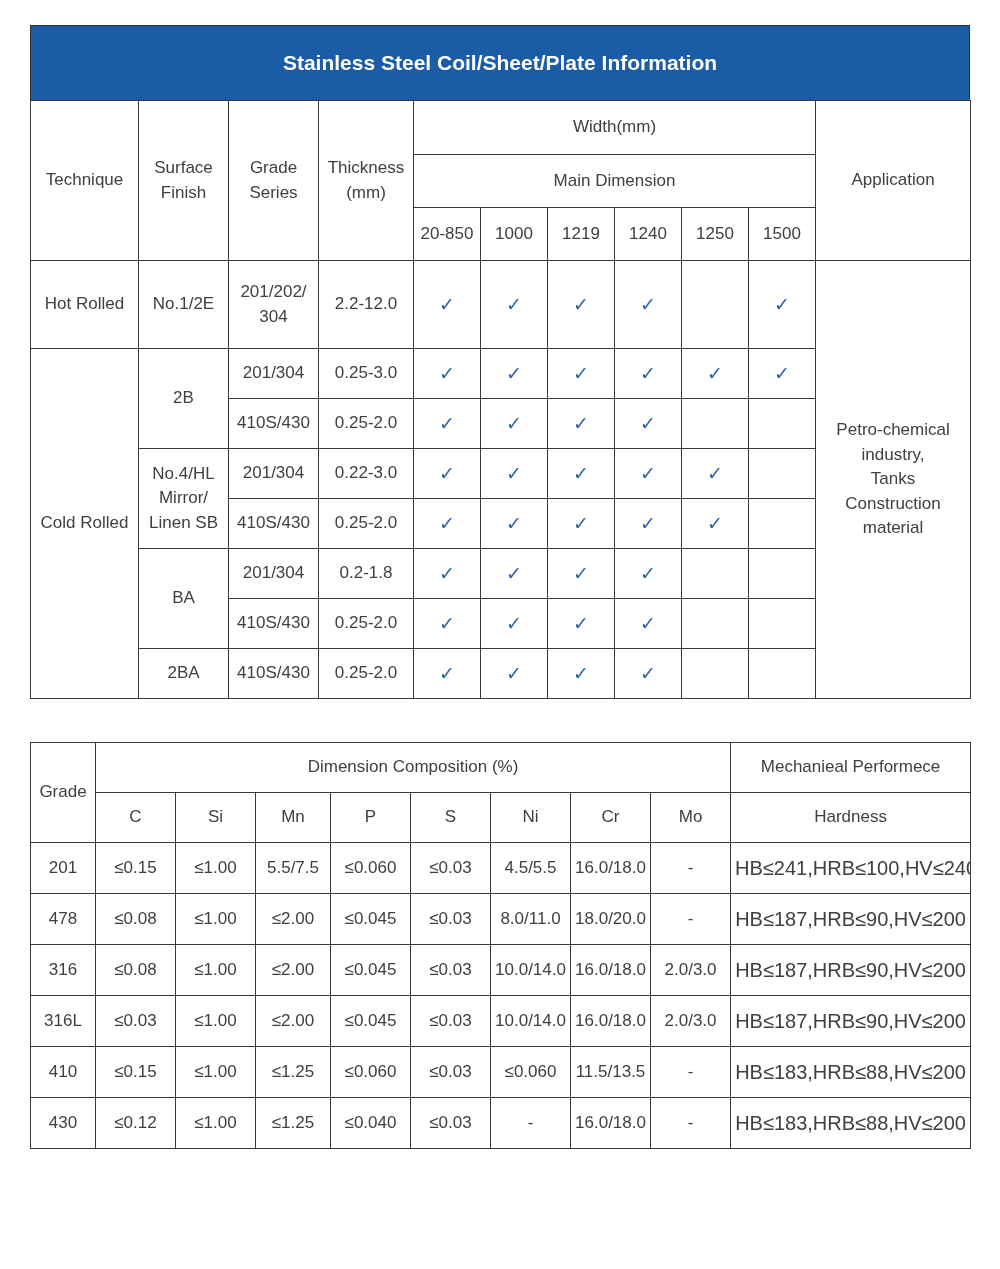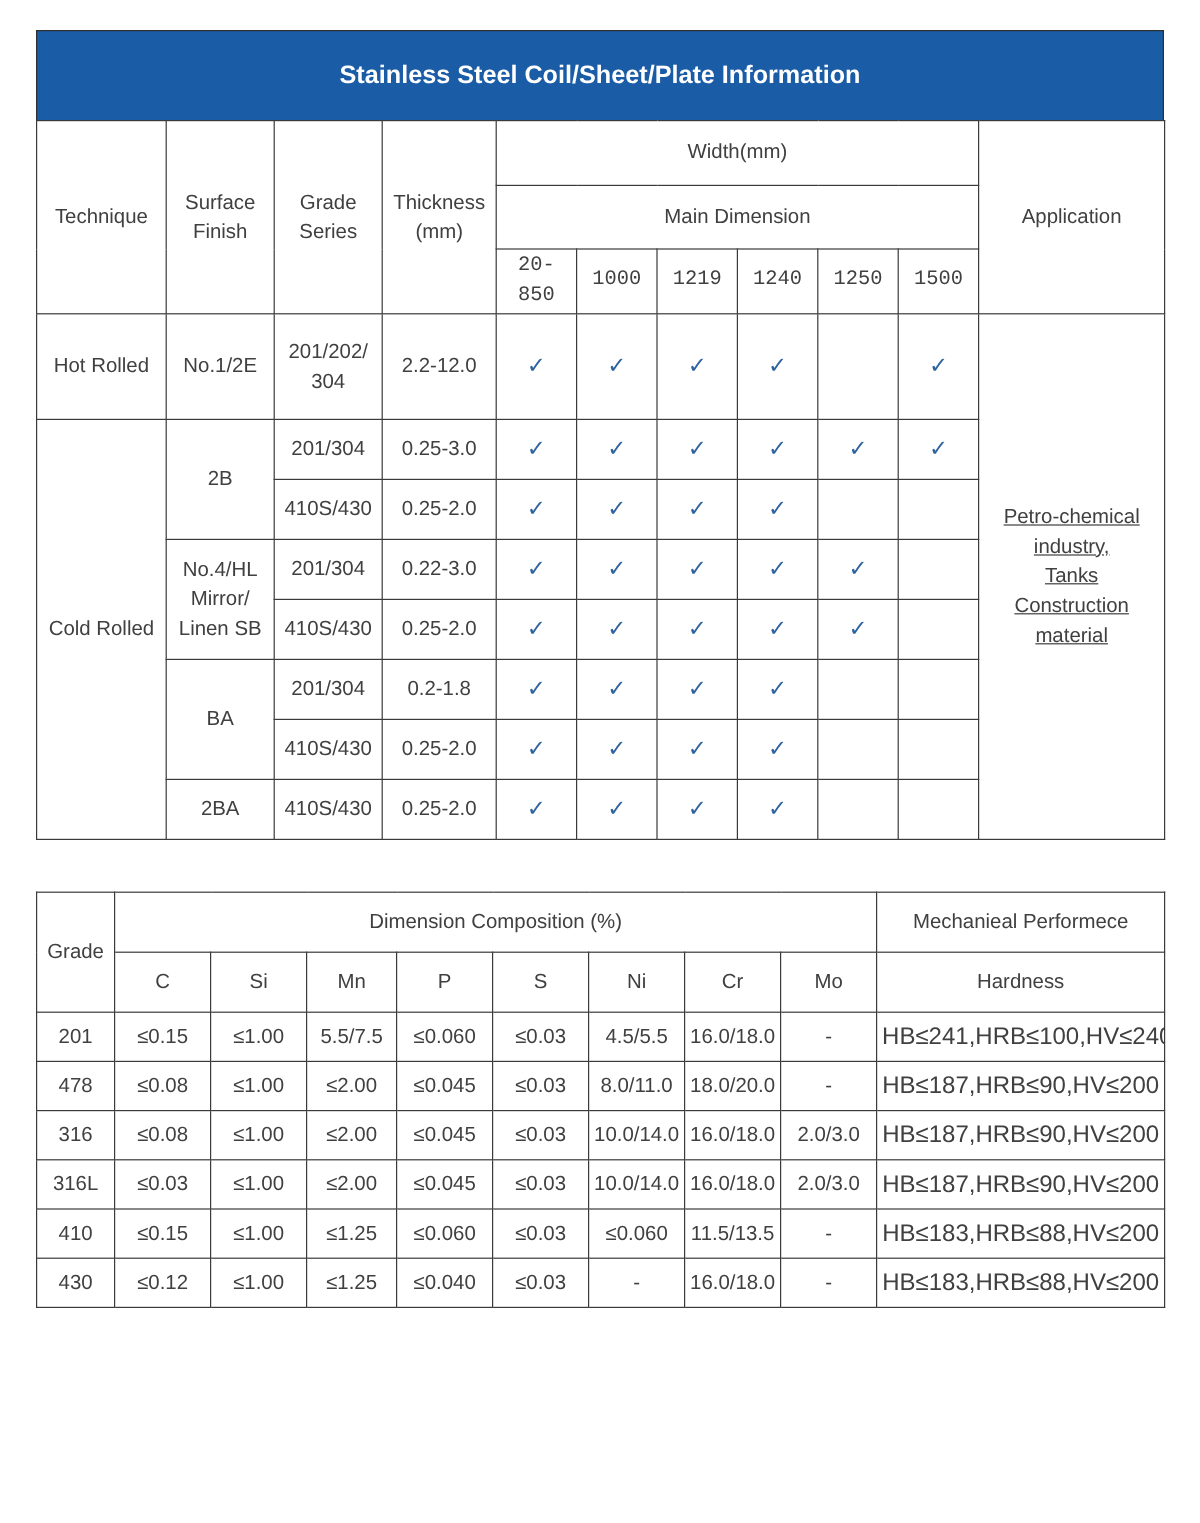--- a/index.html
+++ b/index.html
@@ -38,32 +38,32 @@
     vertical-align: middle;
     font-size: 17px;
     line-height: 1.45;
     padding: 2px 4px;
     overflow: hidden;
   }
 
   
   .t1tbl tr.hr1 { height: 54px; }
   .t1tbl tr.hr2 { height: 53px; padding-left: 12px; }
-  .t1tbl tr.hr3 { height: 53px; font-family: Liberation Mono, monospace; }
+  .t1tbl tr.hr3 { height: 53px; }
   .t1tbl tr.hot { height: 88px; padding-left: 17px; }
   .t1tbl tr.body { height: 50px; }
   .t1tbl td.chk {
     color: #2f639f;
     font-size: 19px;
   }
-  .t1tbl td.app { white-space: pre-line; text-decoration: underline; }
+  .t1tbl td.app { white-space: pre-line; }
 
   
   .t2tbl tr.hr { height: 50px; }
-  .t2tbl tr.body { height: 41px; }
+  .t2tbl tr.body { height: 51px; }
   .t2tbl td { font-size: 16.5px; padding: 2px 2px; }
   .t2tbl td.hard { white-space: nowrap; font-size: 20px; }
   .t2tbl td.val { white-space: nowrap; }
 
   .gap { height: 43px; }
 </style>
 </head>
 <body>
 
 <div class="sheet">

